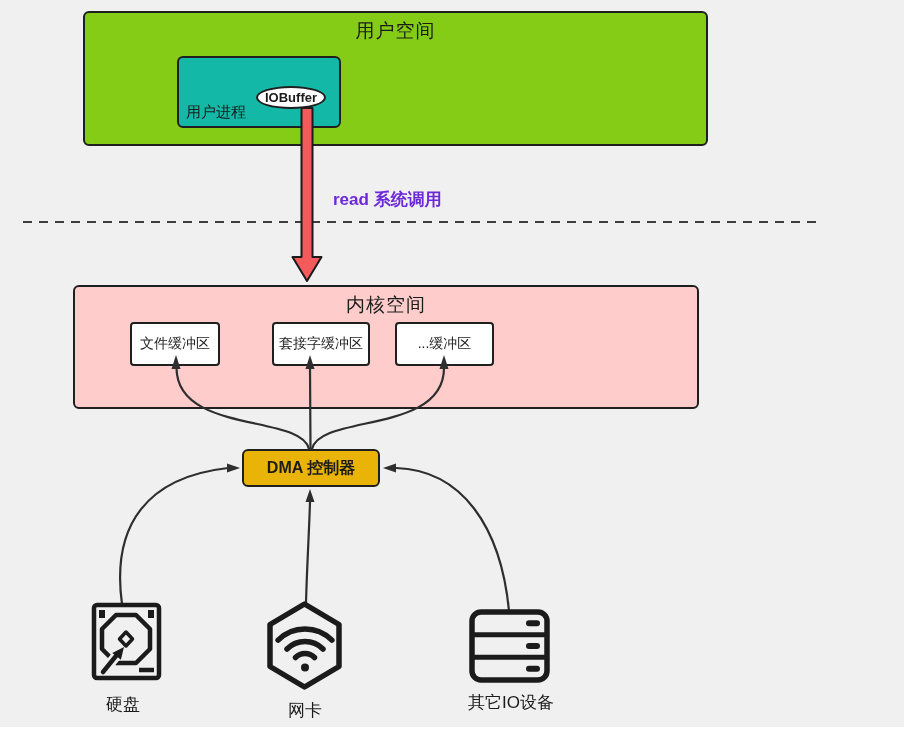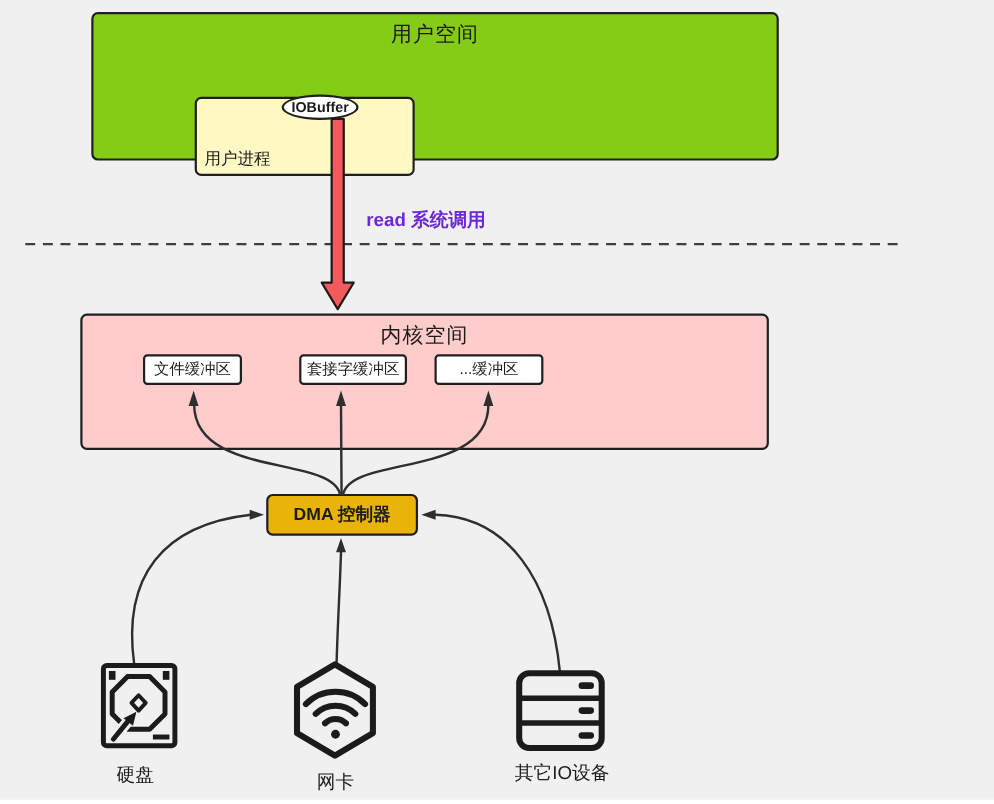--- a/index.html
+++ b/index.html
@@ -7,31 +7,31 @@
     width:904px;height:731px;position:relative;overflow:hidden;
     background:#f0f0f0;
     font-family:"Liberation Sans","DejaVu Sans",sans-serif;
     color:#1b1b1b;
   }
   .abs{position:absolute;box-sizing:border-box;}
   .node{border:2px solid #1f1f1f;border-radius:6px;}
   .user-space{left:83px;top:11px;width:625px;height:135px;background:#84cc16;}
   .kernel-space{left:73px;top:285px;width:626px;height:124px;background:#ffcccc;}
   .space-title{left:0;right:0;top:5px;text-align:center;font-size:19px;letter-spacing:1px;}
-  .user-process{left:177px;top:56px;width:200px;height:72px;background:#fef9c3;margin-top:32px;}
+  .user-process{left:177px;top:56px;width:164px;height:72px;background:#14b8a6;}
   .process-label{left:7px;bottom:4px;font-size:15px;}
   .io-ellipse{
     left:256px;top:86px;width:70px;height:23px;background:#ffffff;
     border:2px solid #1f1f1f;border-radius:50%;
     display:flex;align-items:center;justify-content:center;
     font-size:13px;font-weight:bold;
   }
   .syscall-label{left:333px;top:188px;font-size:17px;font-weight:bold;color:#6d28d9;}
   .buffer{
-    background:#ffffff;border:2px solid #1f1f1f;border-radius:4px;top:322px;height:28px;
+    background:#ffffff;border:2px solid #1f1f1f;border-radius:4px;top:322px;height:44px;
     display:flex;align-items:center;justify-content:center;font-size:14px;
   }
   .buffer-1{left:130px;width:90px;}
   .buffer-2{left:272px;width:98px;}
   .buffer-3{left:395px;width:99px;}
   .dma{
     left:242px;top:449px;width:138px;height:38px;background:#eab308;
     display:flex;align-items:center;justify-content:center;
     font-size:16px;font-weight:bold;
   }

